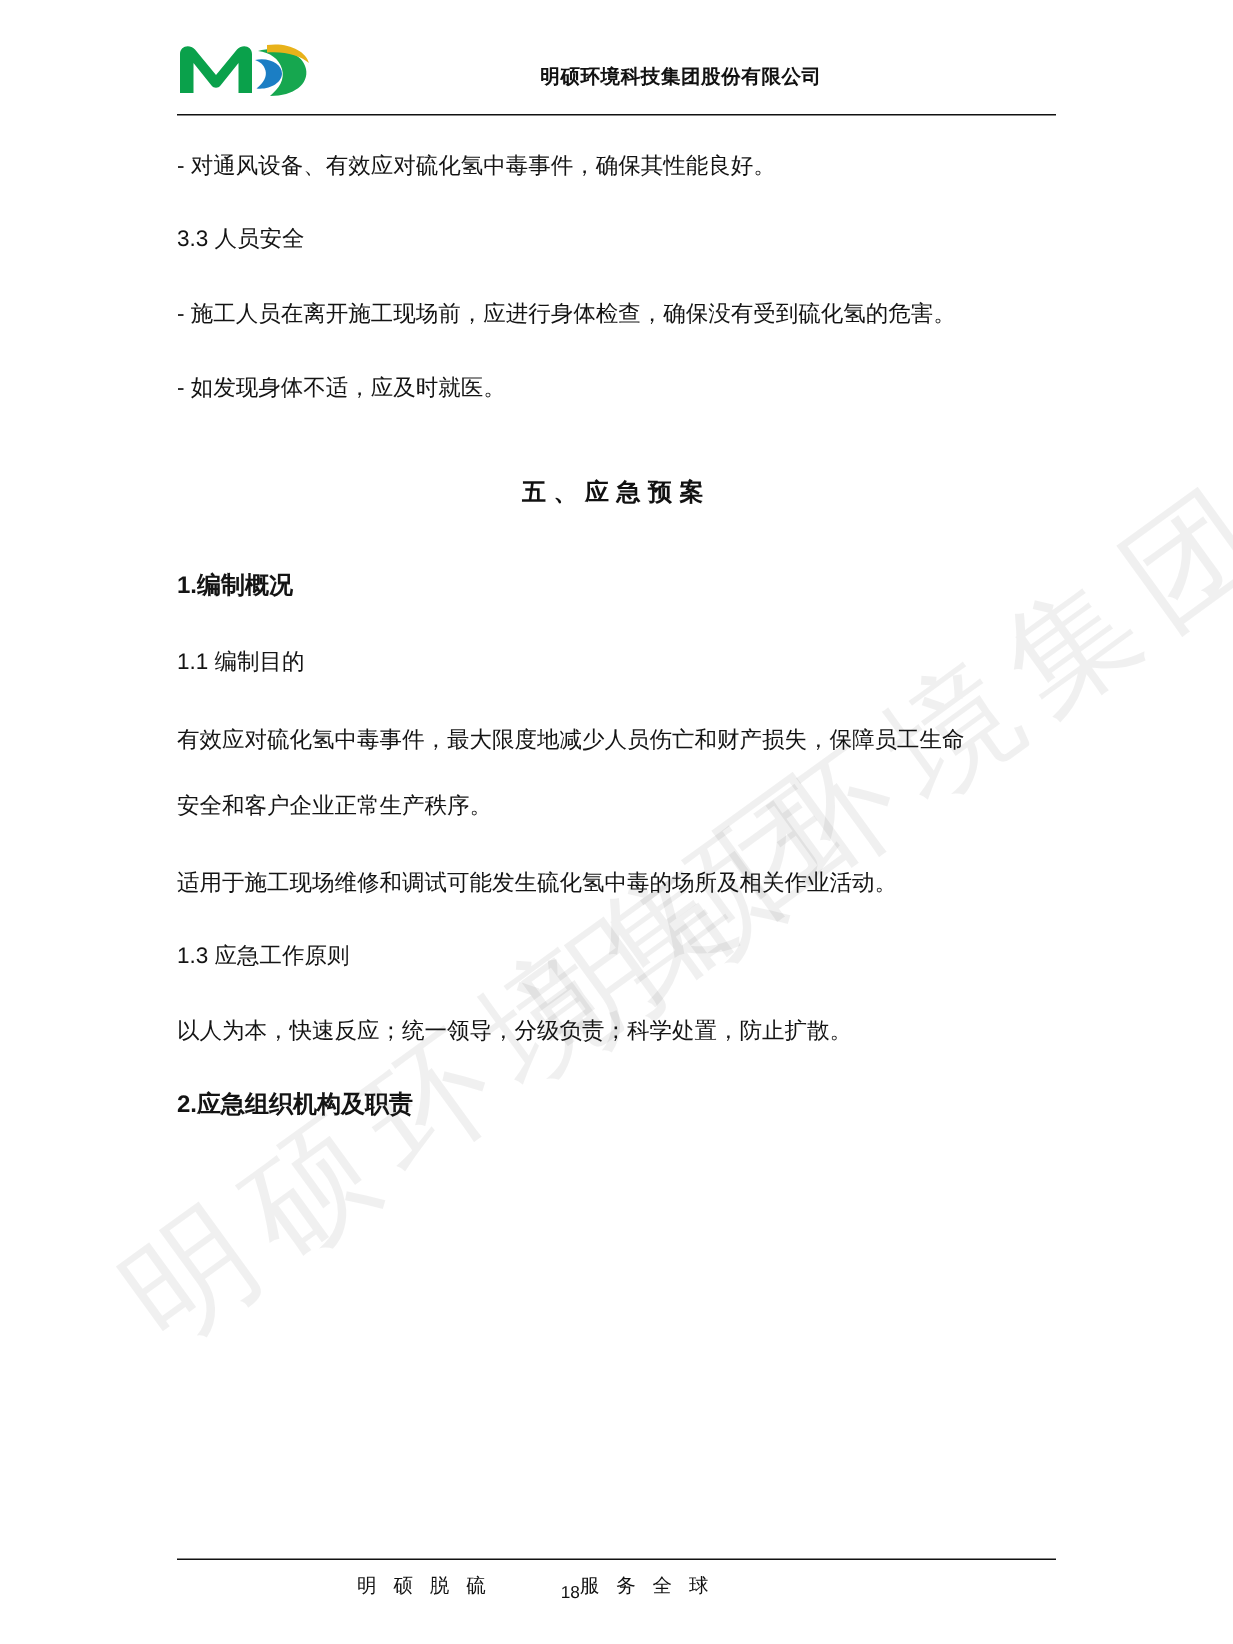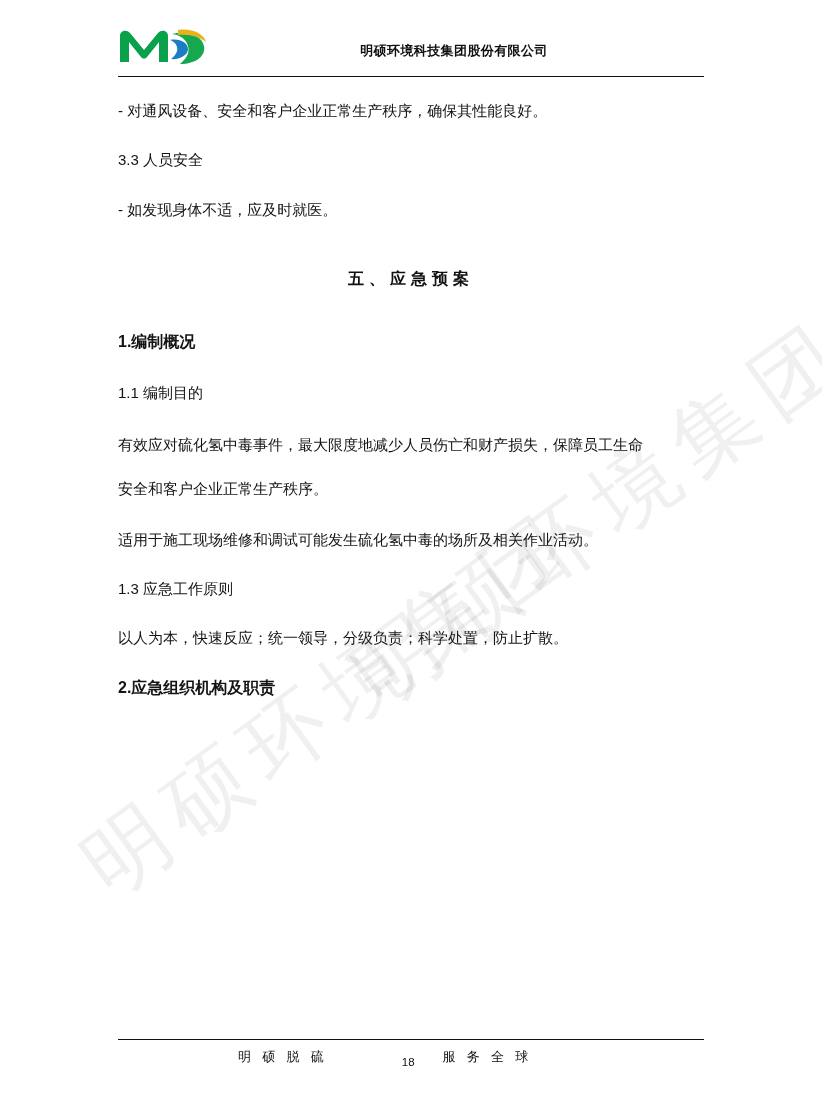--- a/index.html
+++ b/index.html
@@ -140,21 +140,20 @@
     border: 0;
     border-top: 1.4px solid #111;
     margin: 0 0 8px 0;
   }
   .footer-row {
     display: flex;
     align-items: center;
     font-family: "Liberation Serif", "DejaVu Serif", serif;
     font-size: 13px;
     color: #111;
-    gap: 28px;
   }
   .footer-left {
     flex: 0 0 auto;
     margin-left: 120px;
     letter-spacing: 4px;
   }
   .footer-page {
     flex: 0 0 auto;
     margin-left: 46px;
     font-size: 11.5px;
@@ -185,22 +184,23 @@
         <path d="M56 14 C66 12 74 17 74 23 C74 29 66 34 57 33 C62 29 64 25 63 21 C62 17 59 15 56 14 Z" fill="#1b7ec4"></path>
         <path d="M64 4 C78 2 90 8 92 16 C86 11 76 8 64 9 Z" fill="#e8b21a"></path>
       </svg>
     </div>
     <div class="header-company">明硕环境科技集团股份有限公司</div>
   </div>
   <hr class="header-rule">
 
   <div class="content">
 
-    <p class="para bullet">- 对通风设备、安全和客户企业正常生产秩序，确保其性能良好。</p>
+    <p class="para bullet">- 对通风设备、有效应对硫化氢中毒事件，确保其性能良好。</p>
     <p class="para">3.3 人员安全</p>
+    <p class="para bullet">- 施工人员在离开施工现场前，应进行身体检查，确保没有受到硫化氢的危害。</p>
     <p class="para bullet">- 如发现身体不适，应及时就医。</p>
 
     <h1 class="section-title">五、应急预案</h1>
 
     <p class="para bold">1.编制概况</p>
     <p class="para">1.1 编制目的</p>
     <p class="para wide">有效应对硫化氢中毒事件，最大限度地减少人员伤亡和财产损失，保障员工生命</p>
     <p class="para wide">安全和客户企业正常生产秩序。</p>
     <div class="spacer-sm"></div>
     <p class="para">适用于施工现场维修和调试可能发生硫化氢中毒的场所及相关作业活动。</p>

